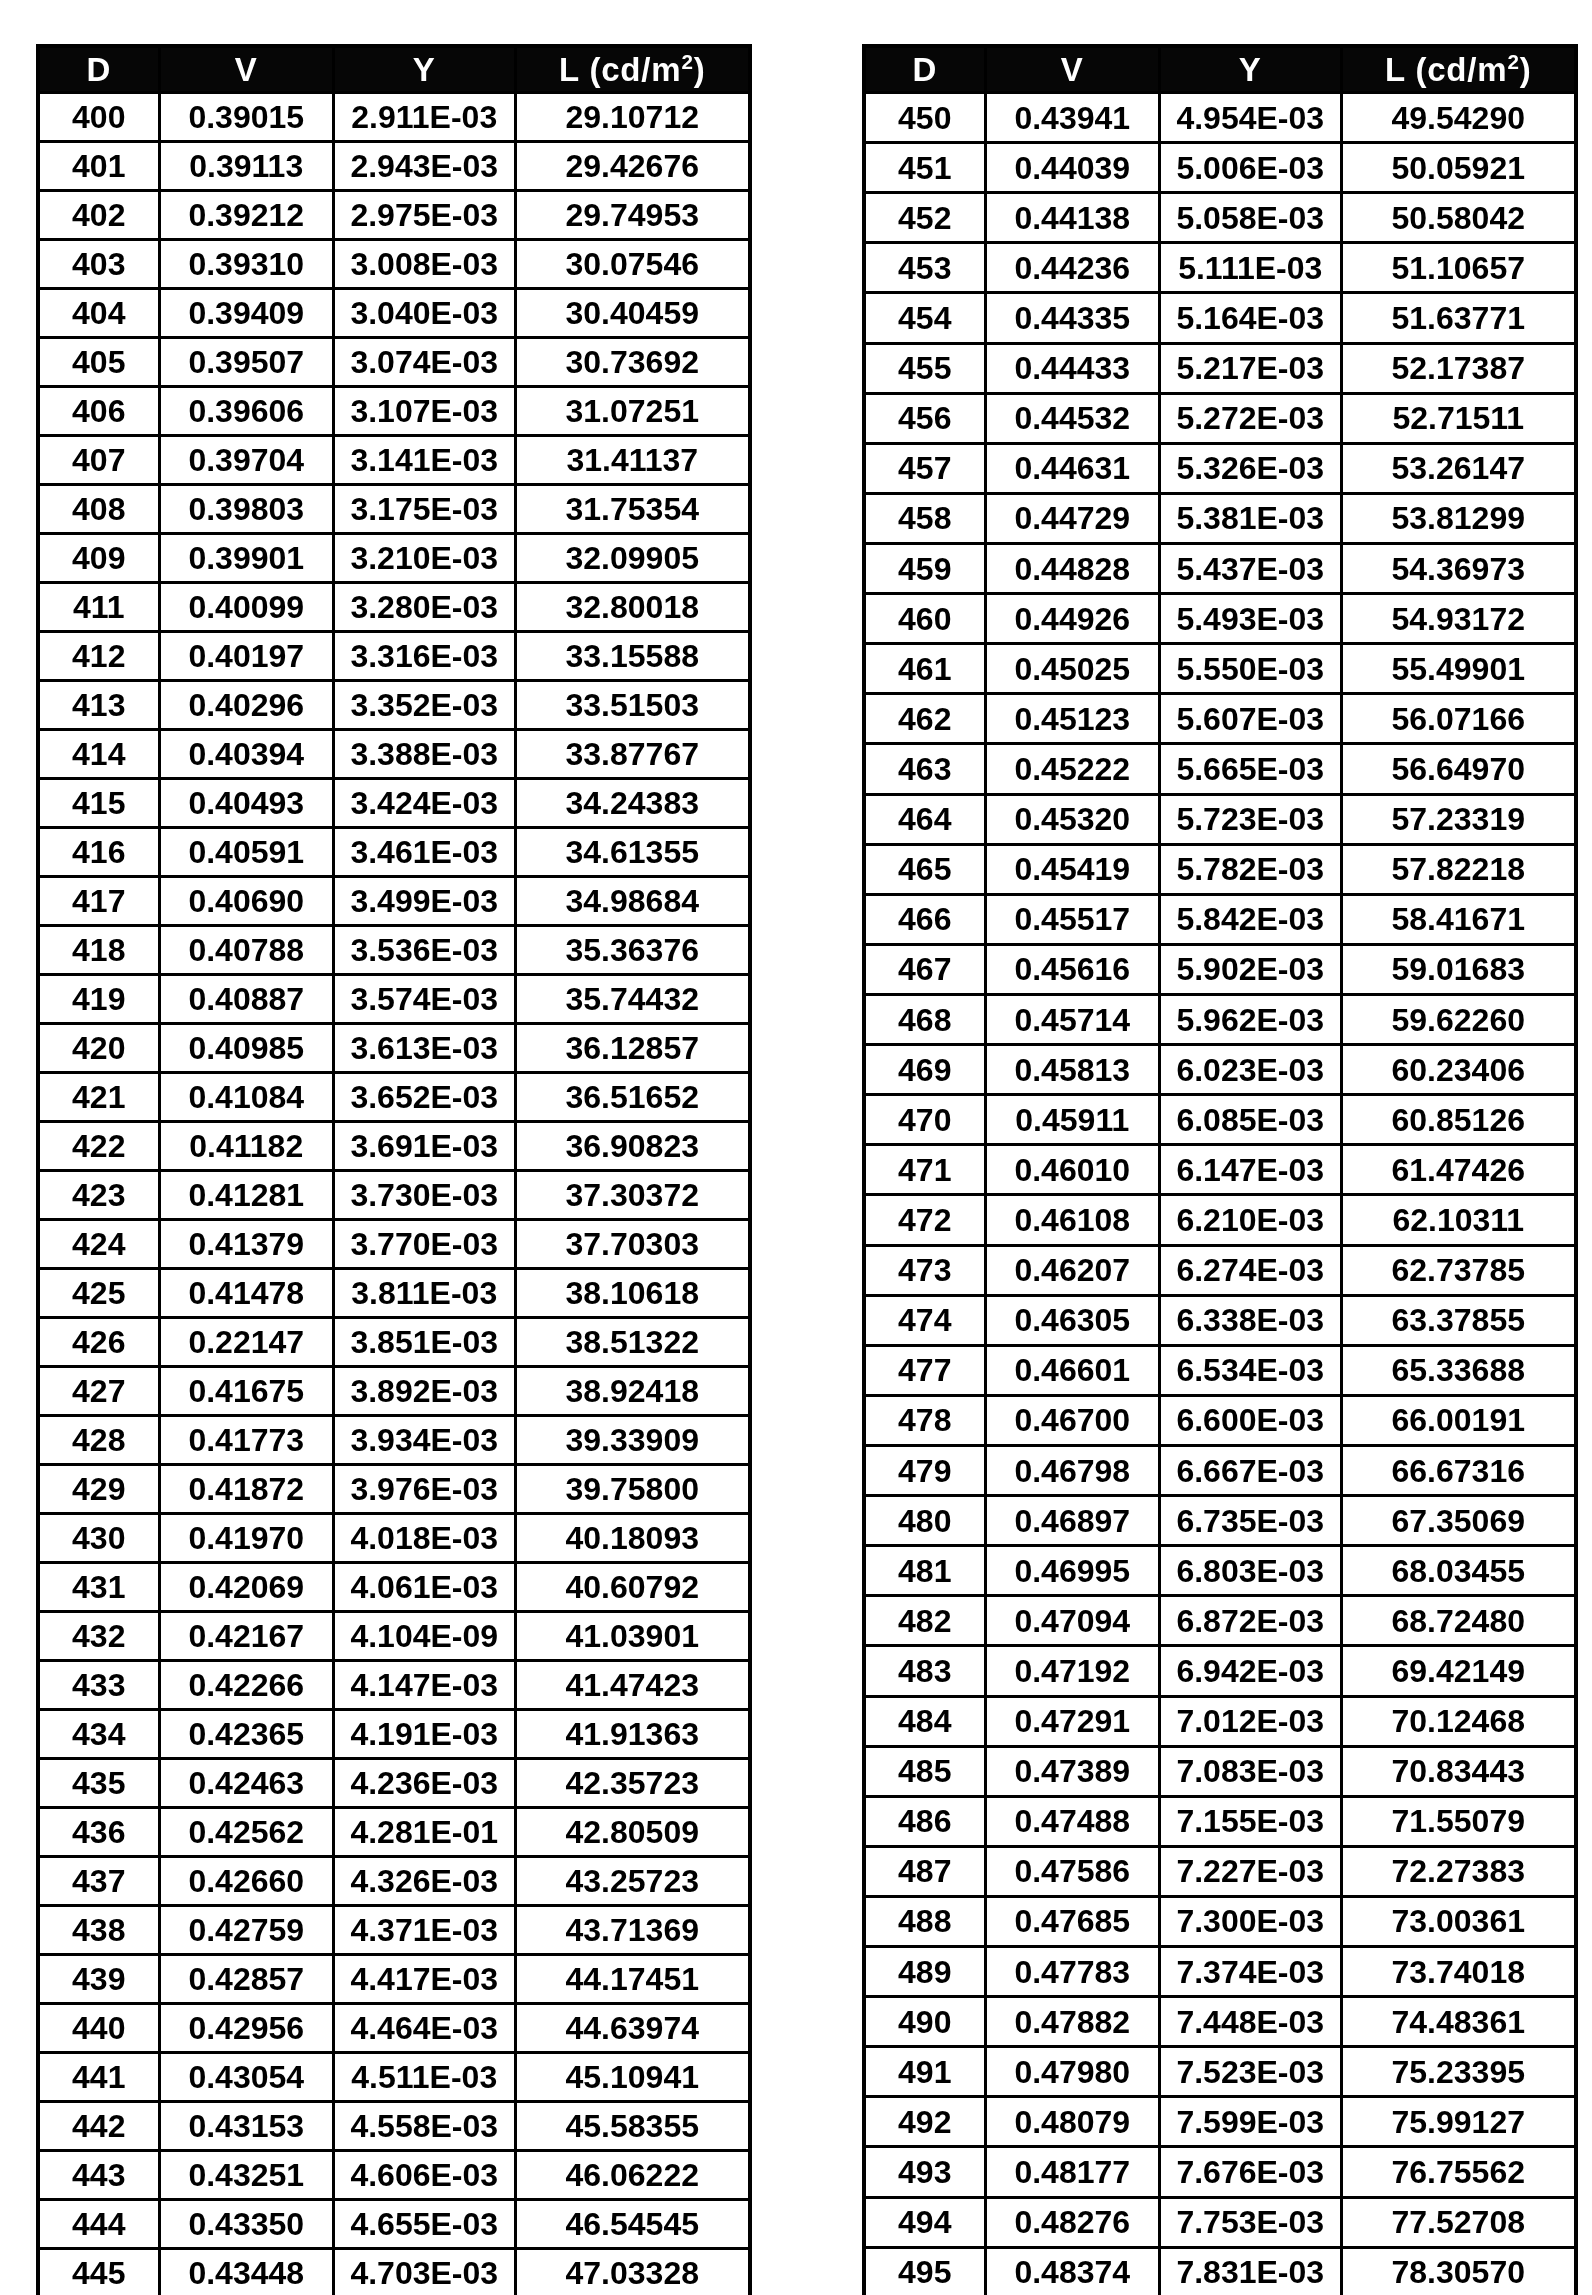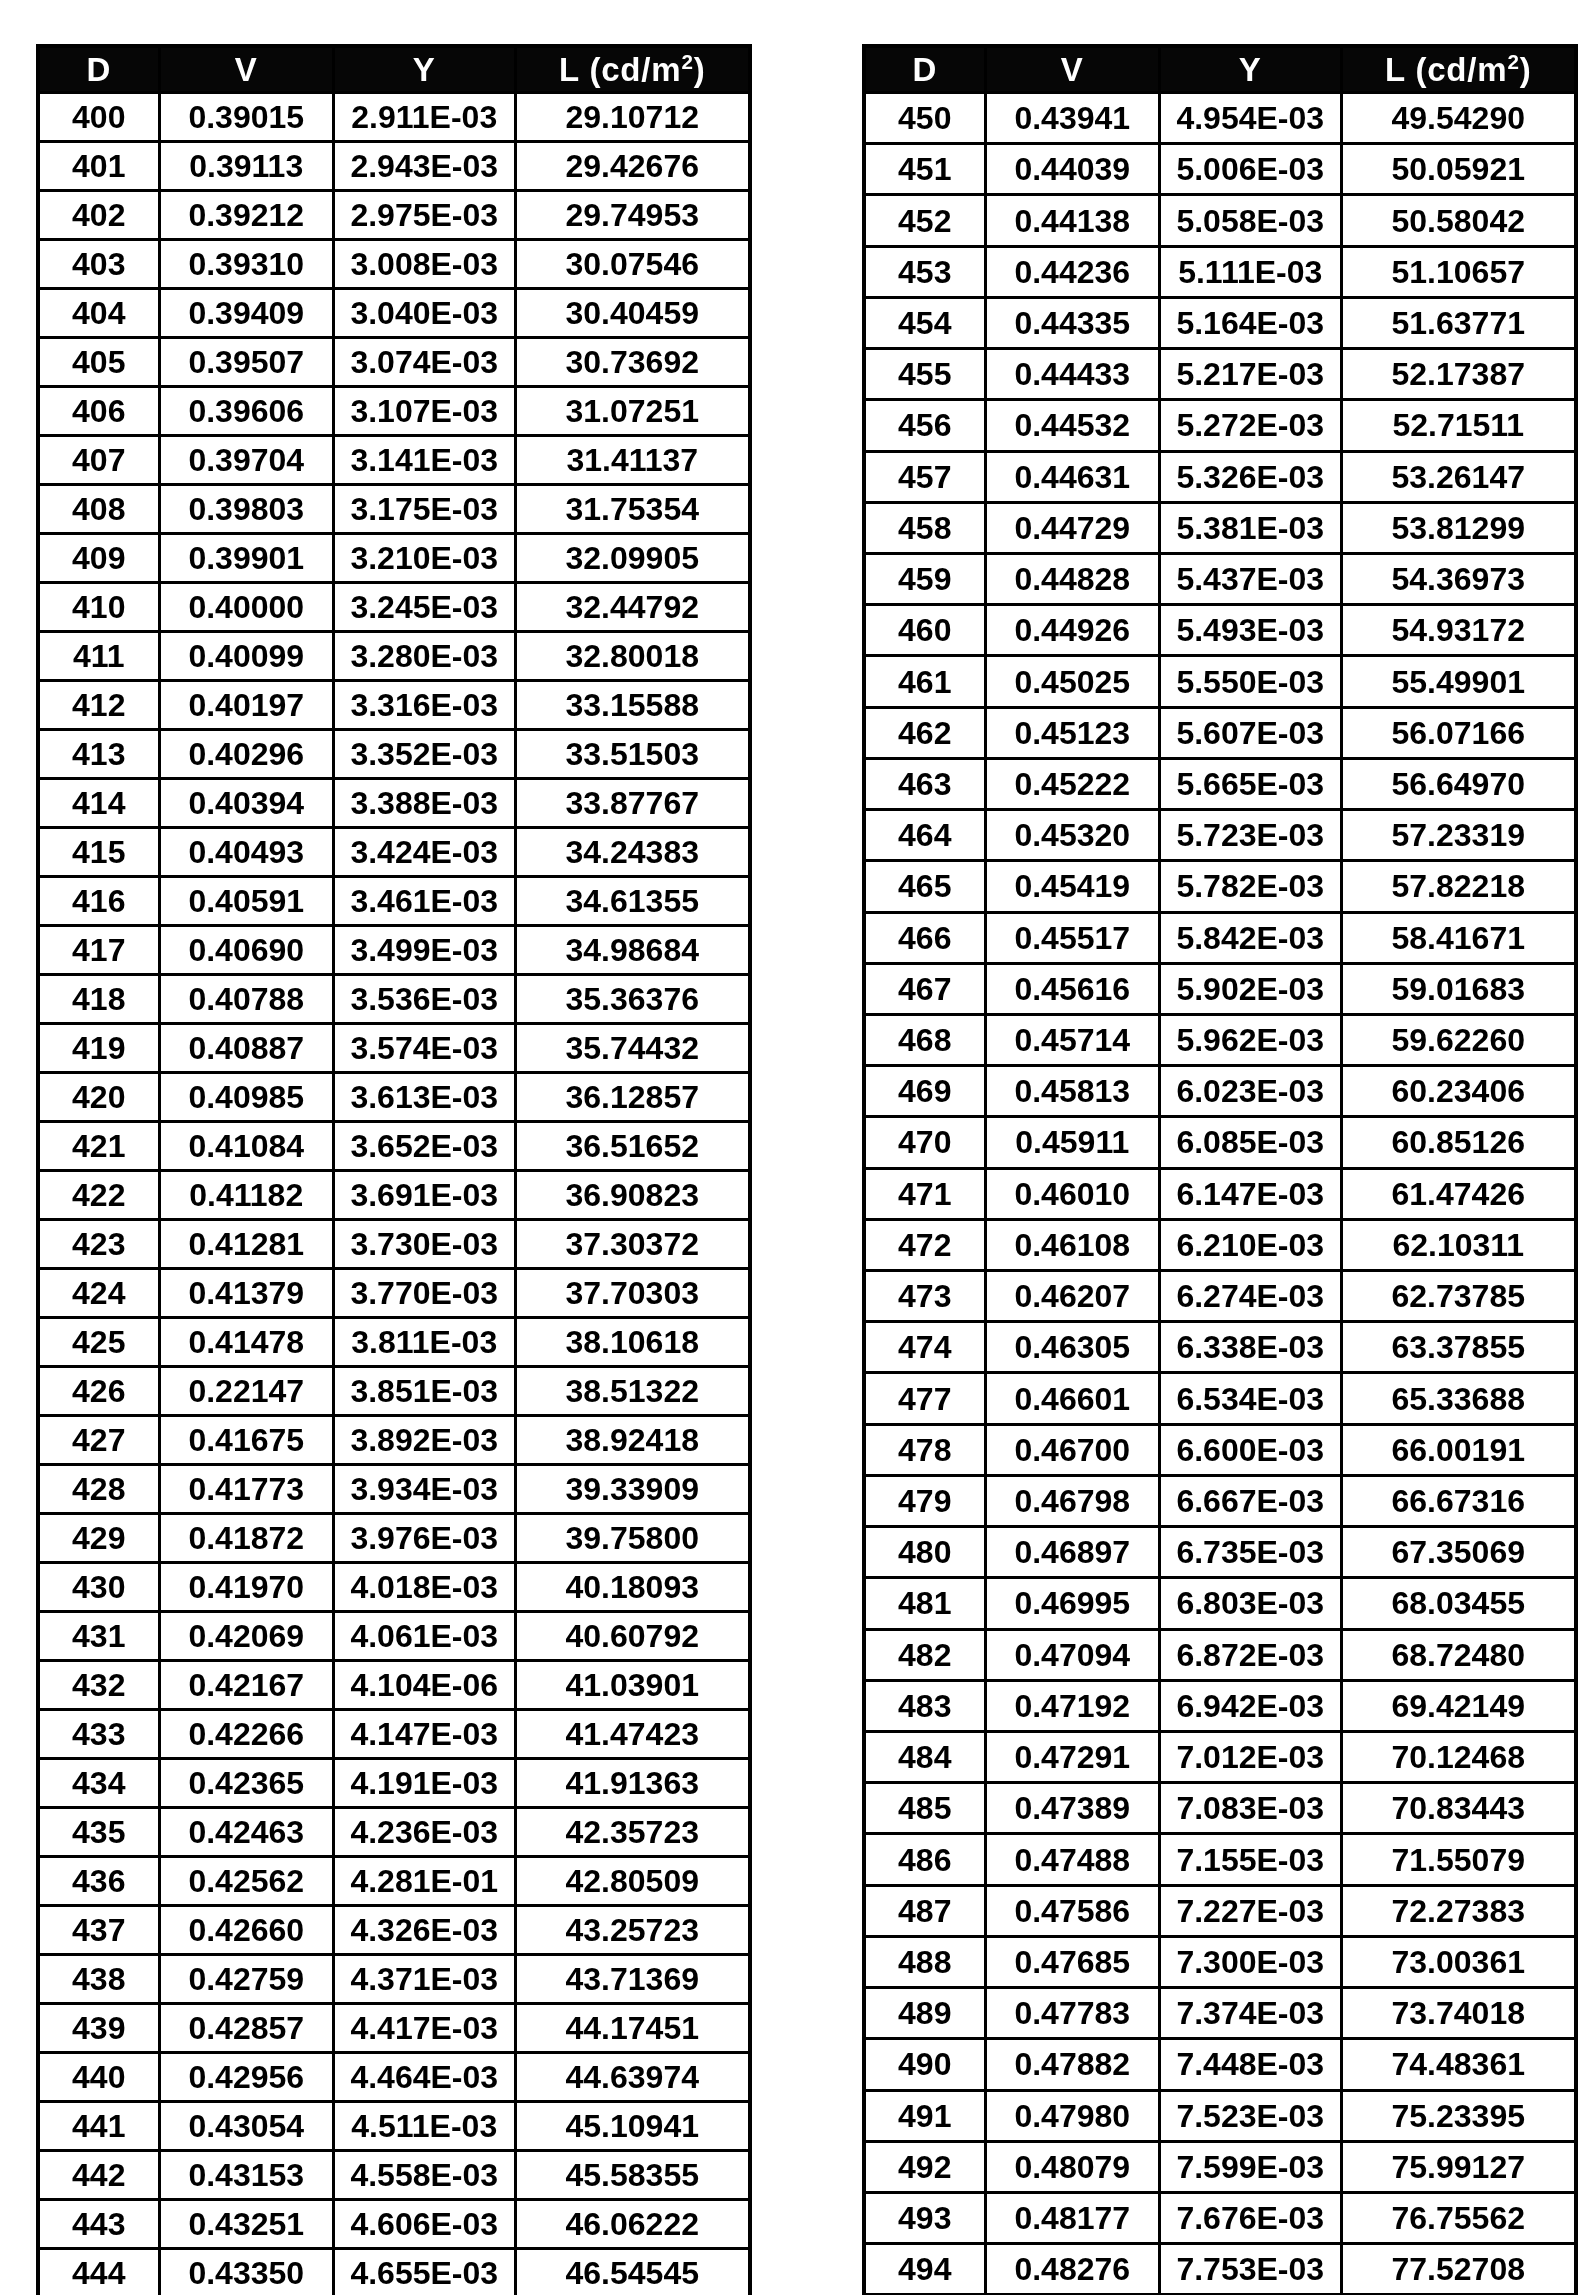--- a/index.html
+++ b/index.html
@@ -133,26 +133,20 @@
           <td>3.175E-03</td>
           <td>31.75354</td>
         </tr>
         <tr>
           <td>409</td>
           <td>0.39901</td>
           <td>3.210E-03</td>
           <td>32.09905</td>
         </tr>
         <tr>
-          <td>410</td>
-          <td>0.40000</td>
-          <td>3.245E-03</td>
-          <td>32.44792</td>
-        </tr>
-        <tr>
           <td>411</td>
           <td>0.40099</td>
           <td>3.280E-03</td>
           <td>32.80018</td>
         </tr>
         <tr>
           <td>412</td>
           <td>0.40197</td>
           <td>3.316E-03</td>
           <td>33.15588</td>
@@ -267,21 +261,21 @@
         </tr>
         <tr>
           <td>431</td>
           <td>0.42069</td>
           <td>4.061E-03</td>
           <td>40.60792</td>
         </tr>
         <tr>
           <td>432</td>
           <td>0.42167</td>
-          <td>4.104E-06</td>
+          <td>4.104E-09</td>
           <td>41.03901</td>
         </tr>
         <tr>
           <td>433</td>
           <td>0.42266</td>
           <td>4.147E-03</td>
           <td>41.47423</td>
         </tr>
         <tr>
           <td>434</td>

